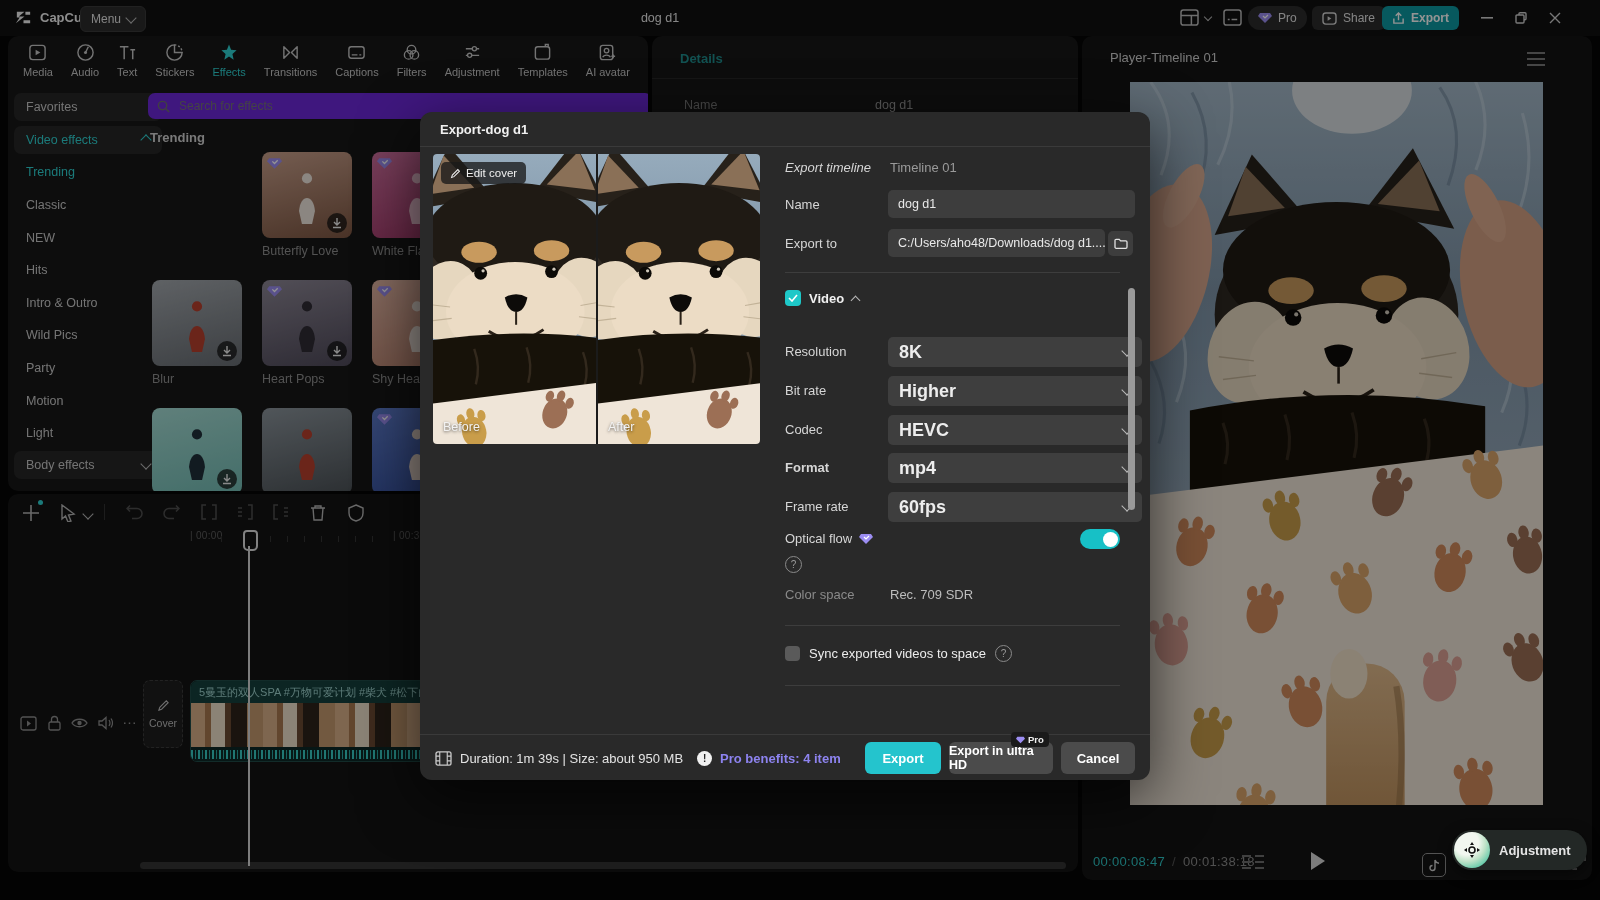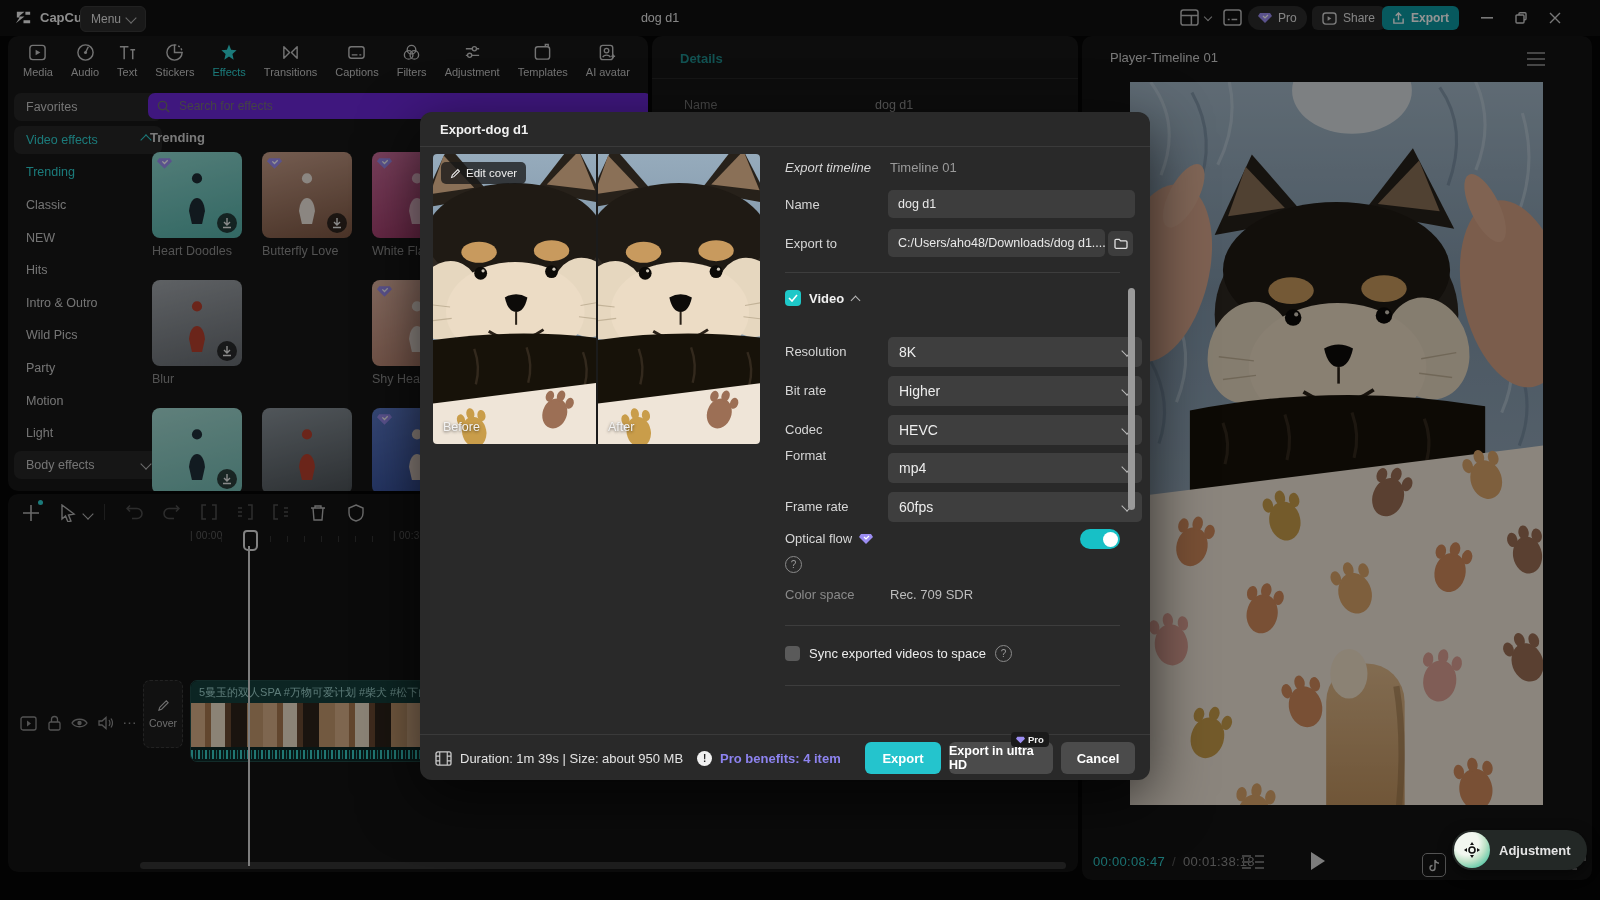--- a/index.html
+++ b/index.html
@@ -39,21 +39,21 @@
   #dialog{position:absolute;left:420px;top:112px;width:730px;height:668px;background:#292929;border-radius:12px;
           box-shadow:0 18px 60px rgba(0,0,0,.65);z-index:60;}
   #dialog .hdr{height:34px;border-bottom:1px solid #3a3a3a;display:flex;align-items:center;padding:0 20px;
                font-size:13px;font-weight:700;color:#f0f0f0;}
   .dlabel{position:absolute;left:365px;font-size:13px;color:#d6d6d6;}
   .dval{position:absolute;font-size:13px;color:#9a9a9a;}
   .dinput{position:absolute;left:468px;height:28px;background:#3d3d3d;border:none;border-radius:5px;
           color:#e9e9e9;font-size:12.5px;padding:0 10px;font-family:inherit;}
   .drop{position:absolute;left:468px;width:232px;height:30px;background:#3e3e3e;border-radius:5px;
         display:flex;align-items:center;justify-content:space-between;padding:0 11px;}
-  .drop .v{font-size:14px;font-weight:400;color:#ededed;}
+  .drop .v{font-size:18px;font-weight:700;color:#ededed;}
   .dvd{position:absolute;left:365px;width:335px;height:1px;background:#3d3d3d;}
   .qicon{position:absolute;width:15px;height:15px;border:1.3px solid #8a8a8a;border-radius:50%;color:#9a9a9a;
          font-size:10px;display:flex;align-items:center;justify-content:center;}
   .btn{position:absolute;top:7px;height:32px;border-radius:6px;display:flex;align-items:center;justify-content:center;
        font-size:13px;font-weight:700;color:#fff;}
   .btn.gray{background:#4b4b4b;}
   
   .tl-ico{position:absolute;top:10px;color:#b5b5b5;}
   .tl-ico.dim{color:#4f4f4f;}
   .tick{position:absolute;top:42px;width:1px;height:6px;background:#343434;}
@@ -424,93 +424,93 @@
 
     <div class="abs" style="left:140px;top:57px;width:486px;height:26px;background:#6d28d9;border-radius:7px;display:flex;align-items:center;padding:0 9px;gap:7px;">
       <svg width="13" height="13" viewBox="0 0 14 14">
           <circle cx="6" cy="6" r="4.5" fill="none" stroke="#6f6f6f" stroke-width="1.5"></circle>
           <path d="M9.5 9.5 L13 13" stroke="#6f6f6f" stroke-width="1.5"></path>
         </svg>
       <input class="abs" style="position: static; flex: 1 1 0%; background: transparent; border: none; outline: none; color: rgb(187, 187, 187); font-size: 12px; font-family: inherit;" placeholder="Search for effects">
     </div>
     <div class="abs" style="left:142px;top:94px;font-size:13px;font-weight:700;color:#d2d2d2;">Trending</div>
 
-    <div class="fx-card" style="left:144px;top:116px;">
-      <div class="card-art" style="background: linear-gradient(165deg, rgb(143, 216, 208), rgb(87, 179, 171));">
-          <svg class="fig" width="30" height="58" viewBox="0 0 40 80" style="color: rgb(30, 43, 52);">
+    <div class="fx-card" style="left:254px;top:116px;">
+      <div class="card-art" style="background: linear-gradient(165deg, rgb(201, 160, 139), rgb(126, 87, 67));">
+          <svg class="fig" width="30" height="58" viewBox="0 0 40 80" style="color: rgb(239, 231, 223);">
             <circle cx="20" cy="13" r="7" fill="currentColor"></circle>
             <path d="M9 58 C11 34 29 34 31 58 L27 76 L13 76 Z" fill="currentColor"></path>
           </svg>
         <span class="pro-badge">
             <svg width="15" height="13" viewBox="0 0 14 12">
               <path d="M2 1 h10 l2 3 -7 7 -7 -7 Z" fill="#9c8df2"></path>
               <path d="M5 4 l2 2 3-3" stroke="#fff" stroke-width="1.2" fill="none"></path>
             </svg>
           </span>
         <span class="dl-badge">
             <svg width="10" height="11" viewBox="0 0 10 11">
               <path d="M5 0 V6 M2 4 L5 7 L8 4" stroke="#eee" stroke-width="1.4" fill="none"></path>
               <path d="M1 9.5 h8" stroke="#eee" stroke-width="1.4"></path>
             </svg>
           </span>
       </div>
-      <div class="card-name">Heart Doodles</div>
-    </div>
-    <div class="fx-card" style="left:254px;top:116px;">
-      <div class="card-art" style="background: linear-gradient(165deg, rgb(201, 160, 139), rgb(126, 87, 67));">
-          <svg class="fig" width="30" height="58" viewBox="0 0 40 80" style="color: rgb(239, 231, 223);">
+      <div class="card-name">Butterfly Love</div>
+    </div>
+    <div class="fx-card" style="left:364px;top:116px;">
+      <div class="card-art" style="background: linear-gradient(165deg, rgb(207, 111, 158), rgb(164, 58, 107));">
+          <svg class="fig" width="30" height="58" viewBox="0 0 40 80" style="color: rgb(238, 194, 210);">
+            <circle cx="20" cy="13" r="7" fill="currentColor"></circle>
+            <path d="M9 58 C11 34 29 34 31 58 L27 76 L13 76 Z" fill="currentColor"></path>
+          </svg>
+        <span class="pro-badge">
+            <svg width="15" height="13" viewBox="0 0 14 12">
+              <path d="M2 1 h10 l2 3 -7 7 -7 -7 Z" fill="#9c8df2"></path>
+              <path d="M5 4 l2 2 3-3" stroke="#fff" stroke-width="1.2" fill="none"></path>
+            </svg>
+          </span>
+
+      </div>
+      <div class="card-name">White Flash</div>
+    </div>
+    <div class="fx-card" style="left:144px;top:244px;">
+      <div class="card-art" style="background: linear-gradient(165deg, rgb(163, 168, 173), rgb(104, 109, 115));">
+          <svg class="fig" width="30" height="58" viewBox="0 0 40 80" style="color: rgb(184, 64, 46);">
+            <circle cx="20" cy="13" r="7" fill="currentColor"></circle>
+            <path d="M9 58 C11 34 29 34 31 58 L27 76 L13 76 Z" fill="currentColor"></path>
+          </svg>
+
+        <span class="dl-badge">
+            <svg width="10" height="11" viewBox="0 0 10 11">
+              <path d="M5 0 V6 M2 4 L5 7 L8 4" stroke="#eee" stroke-width="1.4" fill="none"></path>
+              <path d="M1 9.5 h8" stroke="#eee" stroke-width="1.4"></path>
+            </svg>
+          </span>
+      </div>
+      <div class="card-name">Blur</div>
+    </div>
+    <div class="fx-card" style="left:254px;top:244px;">
+      <div class="card-art" style="background: linear-gradient(165deg, rgb(141, 135, 149), rgb(79, 74, 90));">
+          <svg class="fig" width="30" height="58" viewBox="0 0 40 80" style="color: rgb(47, 43, 52);">
             <circle cx="20" cy="13" r="7" fill="currentColor"></circle>
             <path d="M9 58 C11 34 29 34 31 58 L27 76 L13 76 Z" fill="currentColor"></path>
           </svg>
         <span class="pro-badge">
             <svg width="15" height="13" viewBox="0 0 14 12">
               <path d="M2 1 h10 l2 3 -7 7 -7 -7 Z" fill="#9c8df2"></path>
               <path d="M5 4 l2 2 3-3" stroke="#fff" stroke-width="1.2" fill="none"></path>
             </svg>
           </span>
         <span class="dl-badge">
             <svg width="10" height="11" viewBox="0 0 10 11">
               <path d="M5 0 V6 M2 4 L5 7 L8 4" stroke="#eee" stroke-width="1.4" fill="none"></path>
               <path d="M1 9.5 h8" stroke="#eee" stroke-width="1.4"></path>
             </svg>
           </span>
       </div>
-      <div class="card-name">Butterfly Love</div>
-    </div>
-    <div class="fx-card" style="left:364px;top:116px;">
-      <div class="card-art" style="background: linear-gradient(165deg, rgb(207, 111, 158), rgb(164, 58, 107));">
-          <svg class="fig" width="30" height="58" viewBox="0 0 40 80" style="color: rgb(238, 194, 210);">
-            <circle cx="20" cy="13" r="7" fill="currentColor"></circle>
-            <path d="M9 58 C11 34 29 34 31 58 L27 76 L13 76 Z" fill="currentColor"></path>
-          </svg>
-        <span class="pro-badge">
-            <svg width="15" height="13" viewBox="0 0 14 12">
-              <path d="M2 1 h10 l2 3 -7 7 -7 -7 Z" fill="#9c8df2"></path>
-              <path d="M5 4 l2 2 3-3" stroke="#fff" stroke-width="1.2" fill="none"></path>
-            </svg>
-          </span>
-
-      </div>
-      <div class="card-name">White Flash</div>
-    </div>
-    <div class="fx-card" style="left:144px;top:244px;">
-      <div class="card-art" style="background: linear-gradient(165deg, rgb(163, 168, 173), rgb(104, 109, 115));">
-          <svg class="fig" width="30" height="58" viewBox="0 0 40 80" style="color: rgb(184, 64, 46);">
-            <circle cx="20" cy="13" r="7" fill="currentColor"></circle>
-            <path d="M9 58 C11 34 29 34 31 58 L27 76 L13 76 Z" fill="currentColor"></path>
-          </svg>
-
-        <span class="dl-badge">
-            <svg width="10" height="11" viewBox="0 0 10 11">
-              <path d="M5 0 V6 M2 4 L5 7 L8 4" stroke="#eee" stroke-width="1.4" fill="none"></path>
-              <path d="M1 9.5 h8" stroke="#eee" stroke-width="1.4"></path>
-            </svg>
-          </span>
-      </div>
-      <div class="card-name">Blur</div>
+      <div class="card-name">Heart Pops</div>
     </div>
     <div class="fx-card" style="left:364px;top:244px;">
       <div class="card-art" style="background: linear-gradient(165deg, rgb(226, 181, 163), rgb(188, 134, 114));">
           <svg class="fig" width="30" height="58" viewBox="0 0 40 80" style="color: rgb(242, 230, 221);">
             <circle cx="20" cy="13" r="7" fill="currentColor"></circle>
             <path d="M9 58 C11 34 29 34 31 58 L27 76 L13 76 Z" fill="currentColor"></path>
           </svg>
         <span class="pro-badge">
             <svg width="15" height="13" viewBox="0 0 14 12">
               <path d="M2 1 h10 l2 3 -7 7 -7 -7 Z" fill="#9c8df2"></path>
@@ -762,21 +762,21 @@
     <div class="dlabel" style="top:271px;">Bit rate</div>
     <div class="drop" style="top:264px;">
       <span class="v">Higher</span>
         <span class="chev" style="margin-top:-3px;"></span>
     </div>
     <div class="dlabel" style="top:310px;">Codec</div>
     <div class="drop" style="top:303px;">
       <span class="v">HEVC</span>
         <span class="chev" style="margin-top:-3px;"></span>
     </div>
-    <div class="dlabel" style="top:336px;">Format</div>
+    <div class="dlabel" style="top:348px;font-weight:bold;">Format</div>
     <div class="drop" style="top:341px;">
       <span class="v">mp4</span>
         <span class="chev" style="margin-top:-3px;"></span>
     </div>
     <div class="dlabel" style="top:387px;">Frame rate</div>
     <div class="drop" style="top:380px;">
       <span class="v">60fps</span>
         <span class="chev" style="margin-top:-3px;"></span>
     </div>
 

